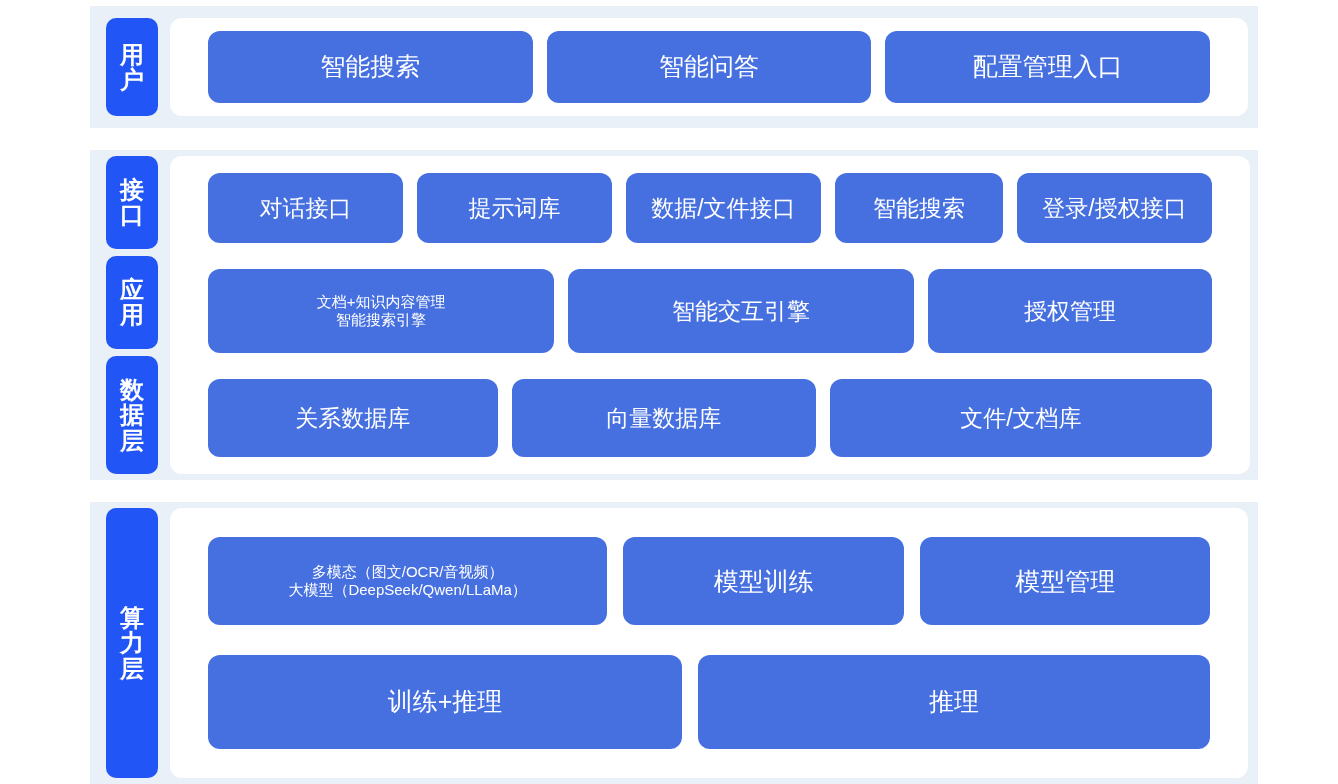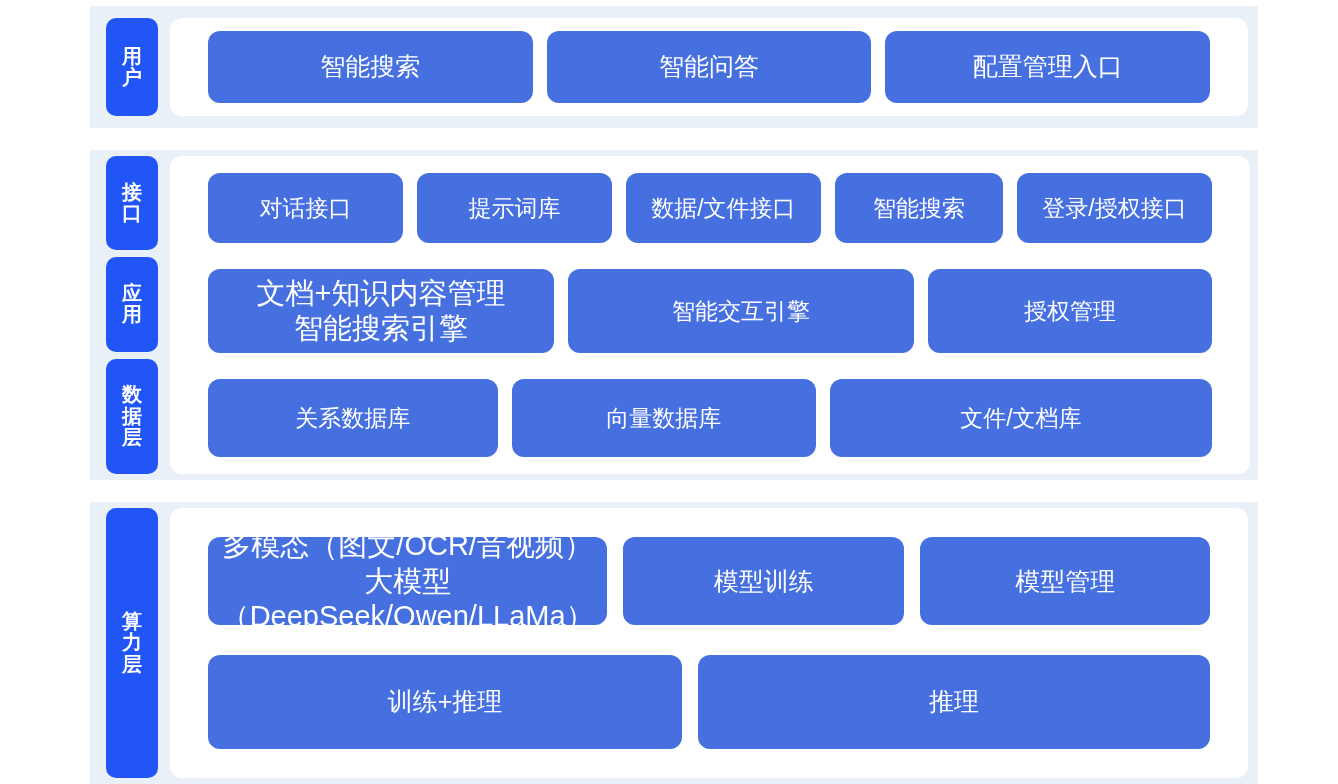--- a/index.html
+++ b/index.html
@@ -40,21 +40,21 @@
   }
   .tab {
     background: #2155f5;
     border-radius: 10px;
     color: #ffffff;
     width: 52px;
     display: flex;
     align-items: center;
     justify-content: center;
     font-weight: bold;
-    font-size: 20px;
+    font-size: 24px;
     line-height: 1.06;
     letter-spacing: 0px;
     writing-mode: horizontal-tb;
     text-align: center;
     flex: 1 1 auto;
   }
   .tab span {
     display: block;
     width: 1em;
     word-break: break-all;
@@ -92,21 +92,21 @@
     font-size: 25px;
     line-height: 1.25;
     box-sizing: border-box;
     padding: 4px 0;
     white-space: pre-line;
   }
   .box.small {
     font-size: 23px;
   }
   .box.two-line {
-    font-size: 29px;
+    font-size: 15px;
     line-height: 1.22;
   }
 
   
   #band-user {
     left: 90px;  top: 6px;  width: 1168px;  height: 122px;
   }
   #band-user .tabcol { padding-top: 12px; padding-bottom: 12px; }
   #band-user .panel  { margin: 12px 10px 12px 12px; }
   #band-user .row    { height: 72px; gap: 14px; padding: 0 38px; }

